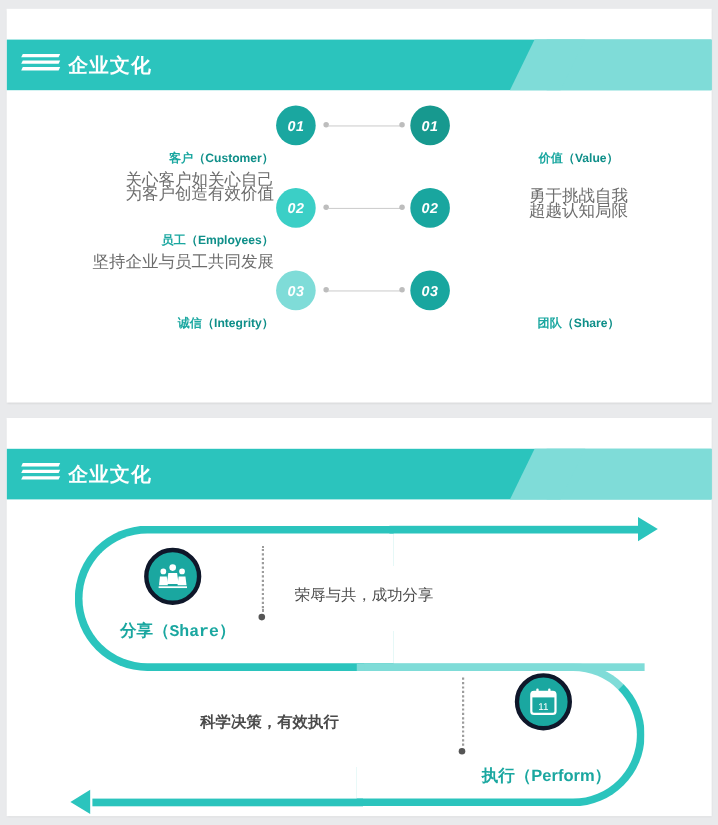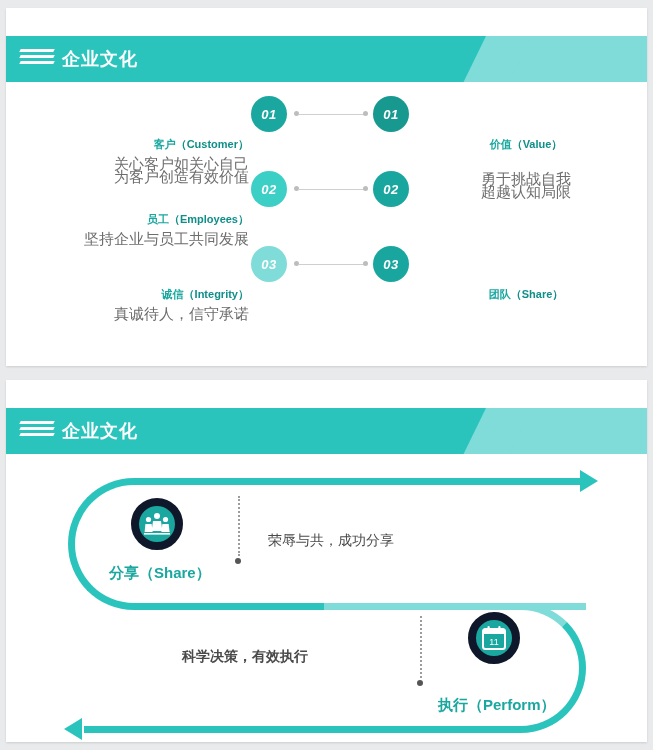--- a/index.html
+++ b/index.html
@@ -248,37 +248,37 @@
     border-bottom: 11px solid transparent;
   }
 
   
   .node-circle {
     position: absolute;
     width: 52px;
     height: 52px;
     border-radius: 50%;
     background: #1aa7a0;
-    border: 8px solid #0f172a;
+    border: 4px solid #0f172a;
     display: flex;
     align-items: center;
     justify-content: center;
     box-sizing: border-box;
   }
   .node-share  { left: 125px; top: 72px; }
   .node-perform{ left: 462px; top: 186px; }
 
   .node-label {
     position: absolute;
     font-size: 15px;
     font-weight: bold;
     color: #1aa7a0;
     white-space: nowrap;
   }
-  .label-share   { left: 103px; top: 138px; }
+  .label-share   { left: 103px; top: 138px; font-family: Liberation Mono, monospace; }
   .label-perform { left: 432px; top: 250px; margin-top: 20px; }
 
   
   .dotted-v {
     position: absolute;
     border-left: 2px dotted #9c9c9c;
     width: 0;
   }
   .dotted-top    { left: 232px; top: 70px; height: 60px; }
   .dotted-bottom { left: 414px; top: 190px; height: 62px; }
@@ -370,21 +370,20 @@
           <div class="c-desc">勇于挑战自我
 超越认知局限</div>
         </div>
       </div>
 
       <div class="culture-row">
         <div class="c-left-text">
           <div class="c-title">
             <span>诚信</span><span class="en">（Integrity）</span>
           </div>
-          <div class="c-desc">真诚待人，信守承诺</div>
         </div>
 
         <div class="num-circle num-left" style="background:#7fdcd8">03</div>
 
         <div class="connector">
           <div class="dot d-left"></div>
           <div class="line"></div>
           <div class="dot d-right"></div>
         </div>
 

